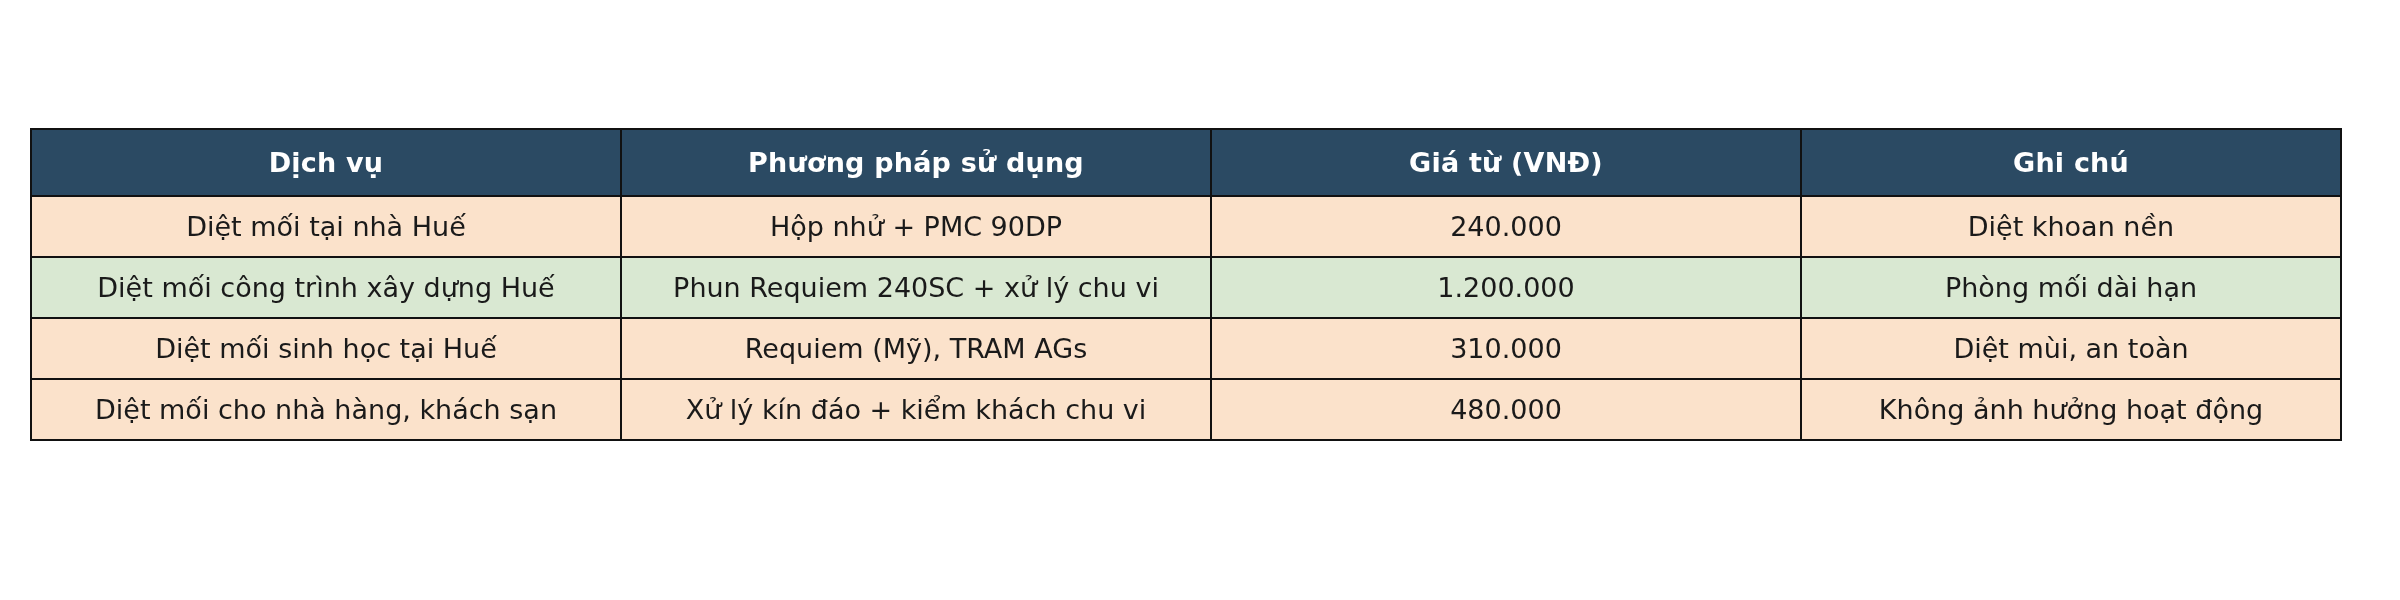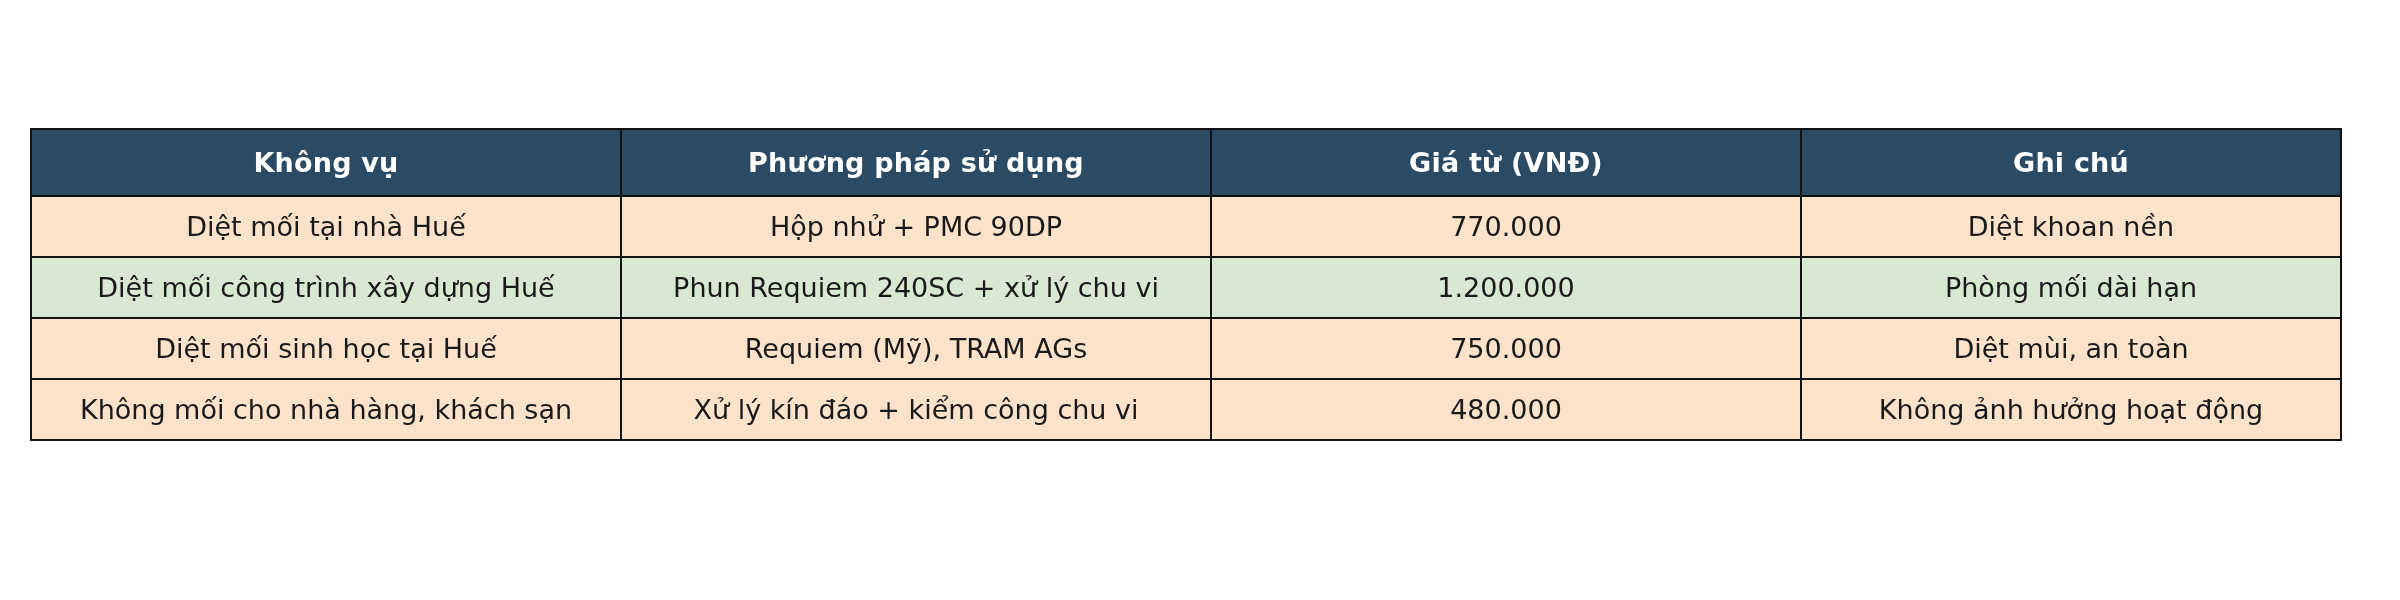--- a/index.html
+++ b/index.html
@@ -65,47 +65,47 @@
   <div class="table-wrap">
     <table class="price-table">
       <colgroup>
         <col class="c0">
           <col class="c1">
           <col class="c2">
           <col class="c3">
       </colgroup>
       <thead>
         <tr>
-          <th>Không vụ</th>
+          <th>Dịch vụ</th>
           <th>Phương pháp sử dụng</th>
           <th>Giá từ (VNĐ)</th>
           <th>Ghi chú</th>
         </tr>
       </thead>
       <tbody>
         <tr class="row-odd">
           <td>Diệt mối tại nhà Huế</td>
           <td>Hộp nhử + PMC 90DP</td>
-          <td>770.000</td>
+          <td>240.000</td>
           <td>Diệt khoan nền</td>
         </tr>
         <tr class="row-even">
           <td>Diệt mối công trình xây dựng Huế</td>
           <td>Phun Requiem 240SC + xử lý chu vi</td>
           <td>1.200.000</td>
           <td>Phòng mối dài hạn</td>
         </tr>
         <tr class="row-odd">
           <td>Diệt mối sinh học tại Huế</td>
           <td>Requiem (Mỹ), TRAM AGs</td>
-          <td>750.000</td>
+          <td>310.000</td>
           <td>Diệt mùi, an toàn</td>
         </tr>
         <tr class="row-odd">
-          <td>Không mối cho nhà hàng, khách sạn</td>
-          <td>Xử lý kín đáo + kiểm công chu vi</td>
+          <td>Diệt mối cho nhà hàng, khách sạn</td>
+          <td>Xử lý kín đáo + kiểm khách chu vi</td>
           <td>480.000</td>
           <td>Không ảnh hưởng hoạt động</td>
         </tr>
       </tbody>
     </table>
   </div>
 </div>
 
 </body></html>

